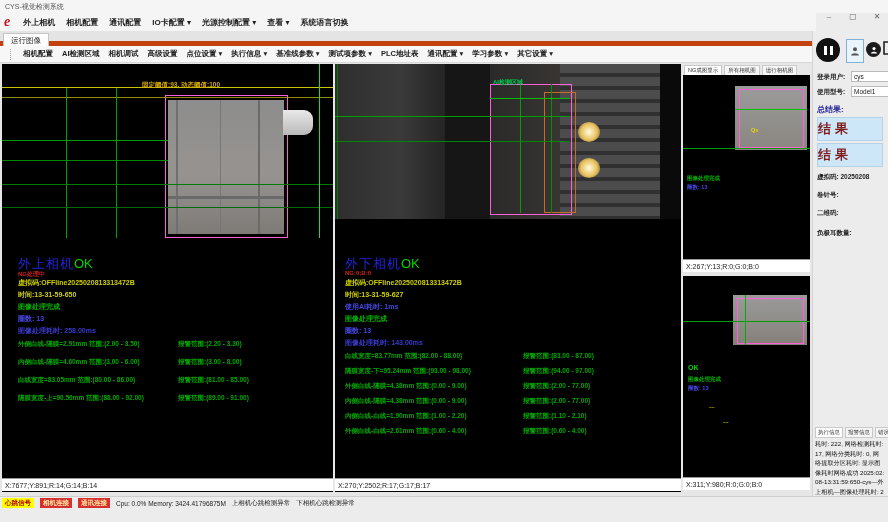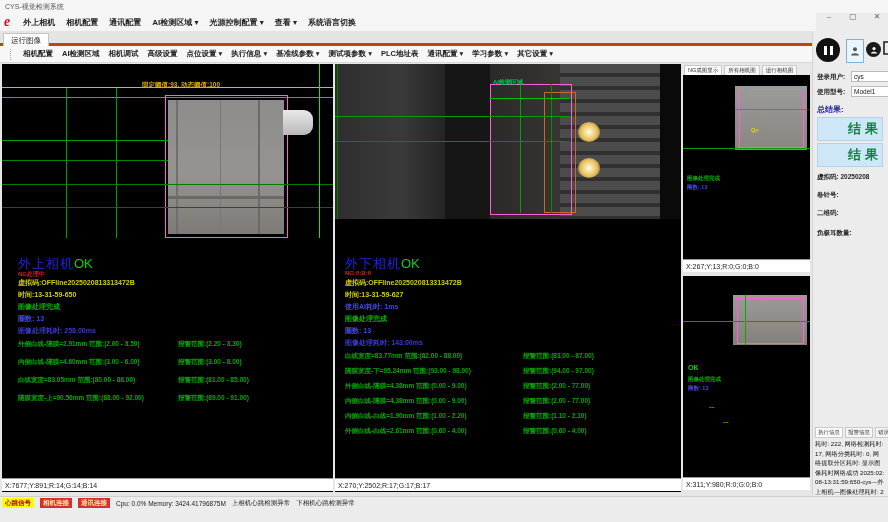--- a/index.html
+++ b/index.html
@@ -7,21 +7,21 @@
     font-family:"Liberation Sans","DejaVu Sans",sans-serif;-webkit-font-smoothing:antialiased;}
   .abs{position:absolute;}
   
   .titlebar{position:absolute;left:0;top:0;width:100%;height:13px;background:#f5f5f5;
     font-size:7px;line-height:13px;color:#555;padding-left:5px;box-sizing:border-box;}
   .winctl{position:absolute;top:12px;right:4px;display:flex;gap:10px;}
   .winctl span{font-size:8px;color:#666;width:14px;text-align:center;cursor:default;}
   .menubar{position:absolute;left:0;top:13px;width:812px;height:18px;background:#f5f5f5;display:flex;align-items:center;gap:11px;padding-left:4px;}
   .logo{color:#c41224;font:italic bold 14px "Liberation Serif",serif;margin-right:2px;}
   .menubar .mi{font-size:8px;font-weight:bold;color:#222;white-space:nowrap;}
-  .tabstrip{position:absolute;left:0;top:31px;width:812px;height:15px;background:#e4e4e4;border-bottom:3px solid #c2410c;box-sizing:border-box;}
+  .tabstrip{position:absolute;left:0;top:31px;width:812px;height:15px;background:#e4e4e4;border-bottom:5px solid #c2410c;box-sizing:border-box;}
   .tab-sel{position:absolute;left:3px;top:2px;height:13px;background:#fdfdfd;border:1px solid #c5c5c5;border-bottom:none;
     font-size:7.5px;line-height:13px;padding:0 7px;color:#222;}
   .toolbar{position:absolute;left:0;top:46px;width:812px;height:17px;background:#f7f7f7;border-bottom:1px solid #d8d8d8;
     display:flex;align-items:center;gap:9px;padding-left:10px;box-sizing:border-box;}
   .toolbar .grip{width:1px;height:11px;border-left:1px dotted #aaa;margin-right:2px;}
   .toolbar .ti{font-size:7.5px;font-weight:bold;color:#222;white-space:nowrap;}
   
   .main{position:absolute;left:0;top:63px;width:812px;height:433px;background:#e6e6e6;}
   .panel{position:absolute;background:#000;overflow:hidden;}
   .img{position:absolute;left:0;background:#000;overflow:hidden;width:100%;}
@@ -39,21 +39,21 @@
   
   .minitabs{position:absolute;left:0;top:0;width:100%;height:11px;background:#e8e8e8;display:flex;gap:2px;padding:1px 1px 0;box-sizing:border-box;}
   .minitabs .mt{font-size:5.5px;line-height:9px;padding:0 3px;background:#f6f6f6;border:1px solid #c9c9c9;border-bottom:none;color:#333;white-space:nowrap;}
   .minitabs .mt.on{background:#ffffff;}
   
   .sidebar{position:absolute;left:812px;top:31px;width:76px;height:465px;background:#ececec;border-left:1px solid #d5d5d5;box-sizing:border-box;}
   .sb-label{position:absolute;font-size:6.5px;font-weight:bold;color:#222;white-space:nowrap;}
   .sb-value{position:absolute;font-size:6.5px;color:#222;background:#fff;border:1px solid #bbb;padding:0 2px;line-height:9px;white-space:nowrap;}
   .total-label{position:absolute;font-size:8px;font-weight:bold;color:#20209a;}
   .resultbox{position:absolute;left:4px;width:64px;height:22px;background:#cde7f8;border:1px solid #b5d3e8;
-    color:#15803d;font-size:13px;font-weight:bold;text-align:right;line-height:22px;letter-spacing:4px;}
+    color:#7f1d1d;font-size:13px;font-weight:bold;text-align:left;line-height:22px;letter-spacing:4px;}
   .btn{position:absolute;cursor:pointer;}
   .pausebtn{width:24px;height:24px;border-radius:50%;background:#111;display:flex;align-items:center;justify-content:center;gap:3px;}
   .pausebtn i{display:block;width:3px;height:9px;background:#fff;}
   .sqbtn{width:16px;height:22px;background:#eaf4fc;border:1px solid #7fb2d9;display:flex;align-items:center;justify-content:center;}
   .rndbtn{width:15px;height:15px;border-radius:50%;background:#1a1a1a;display:flex;align-items:center;justify-content:center;}
   .logtabs{position:absolute;left:2px;display:flex;gap:2px;}
   .logtabs .lt{font-size:5.5px;line-height:9px;padding:0 2px;background:#f6f6f6;border:1px solid #c9c9c9;color:#333;white-space:nowrap;}
   .logtext{position:absolute;left:2px;width:70px;font-size:6.2px;line-height:1.55;color:#111;word-break:break-all;}
   
   .statusbar{position:absolute;left:0;top:496px;width:888px;height:26px;background:#ececec;border-top:1px solid #cfcfcf;box-sizing:border-box;}
@@ -74,21 +74,21 @@
     <span>–</span>
     <span>▢</span>
     <span>✕</span>
   </div>
 
   <div class="menubar">
     <span class="logo">e</span>
     <span class="mi">外上相机</span>
     <span class="mi">相机配置</span>
     <span class="mi">通讯配置</span>
-    <span class="mi">AI检测区域 ▾</span>
+    <span class="mi">IO卡配置 ▾</span>
     <span class="mi">光源控制配置 ▾</span>
     <span class="mi">查看 ▾</span>
     <span class="mi">系统语言切换</span>
   </div>
 
   <div class="tabstrip">
     <div class="tab-sel">运行图像</div>
   </div>
 
   <div class="toolbar">

